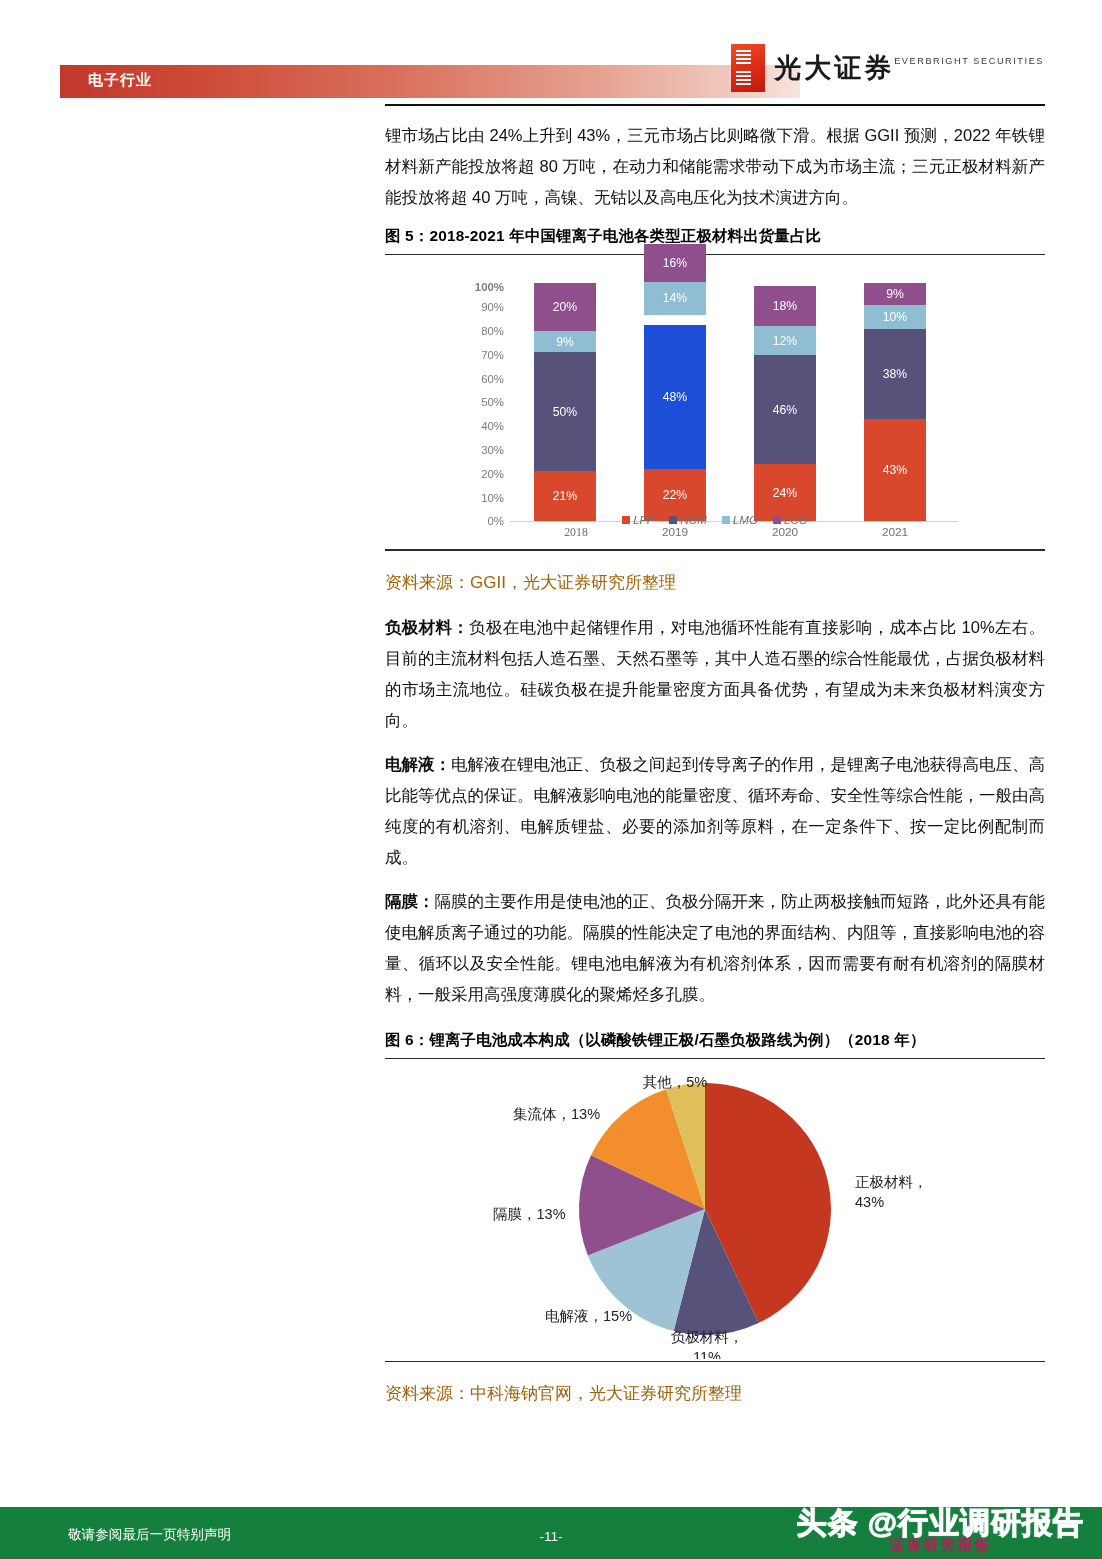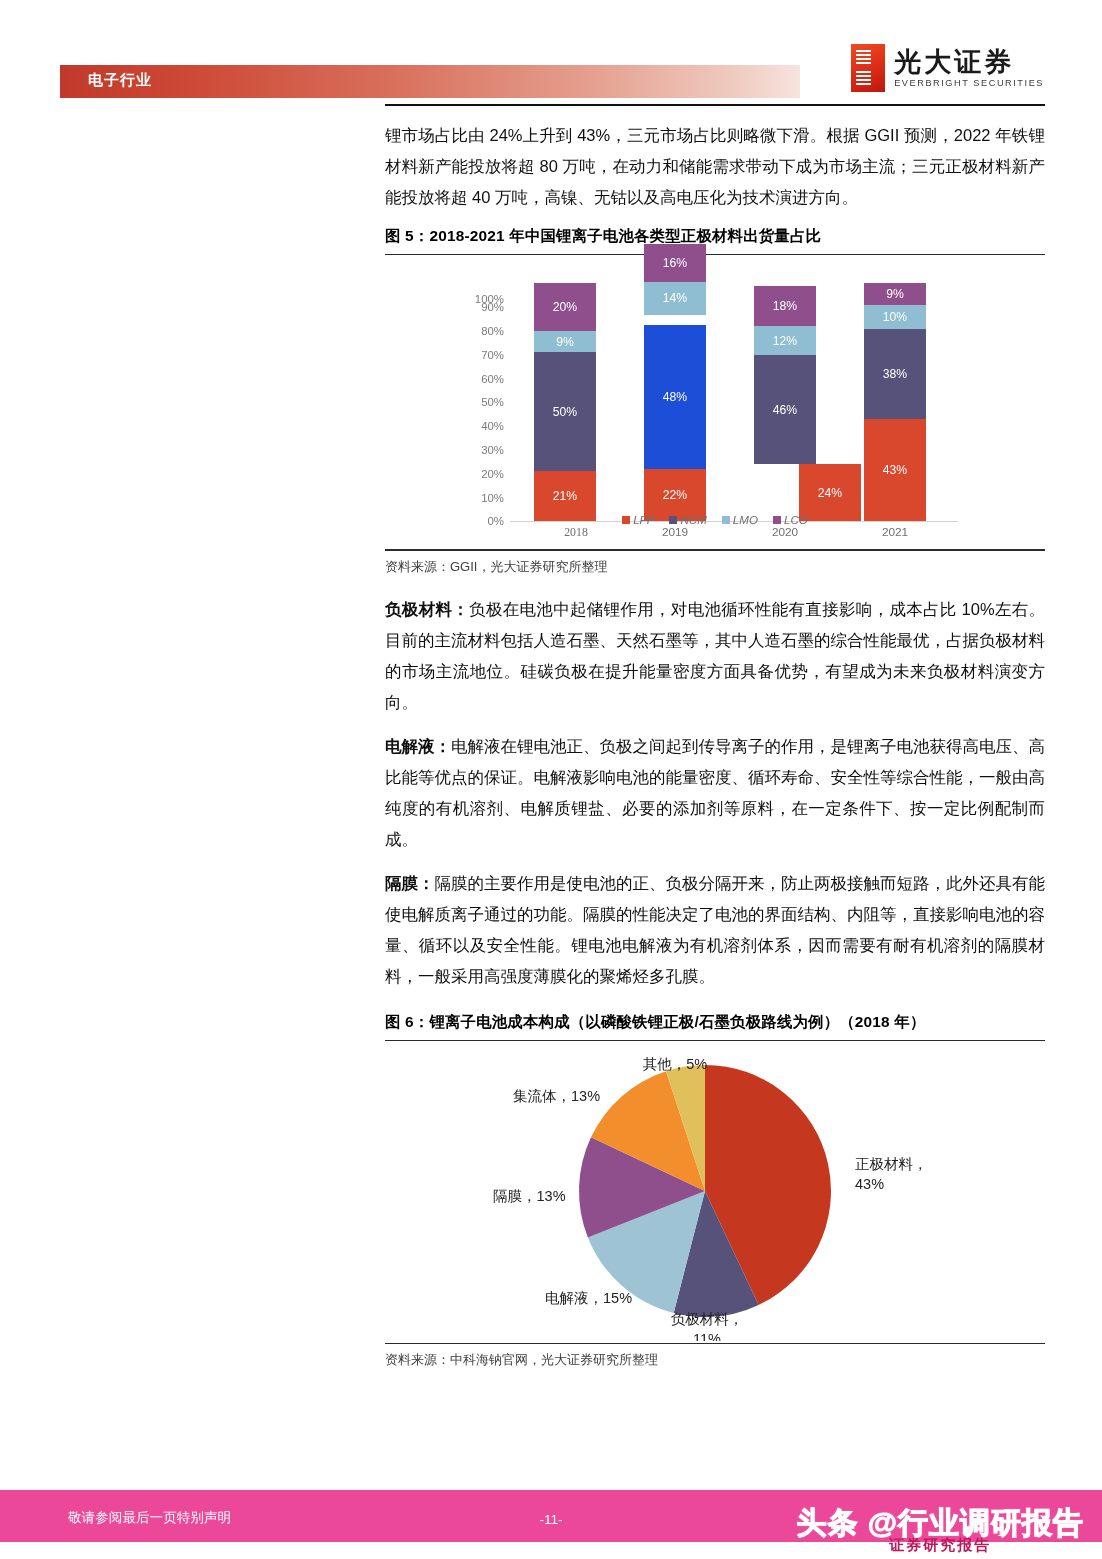--- a/index.html
+++ b/index.html
@@ -56,21 +56,21 @@
     width: 15px; height: 14px;
     background: repeating-linear-gradient(to bottom, #ffffff 0px, #ffffff 2px, transparent 2px, transparent 4px);
   }
   .logo-mark::after {
     content: "";
     position: absolute;
     left: 5px; top: 27px;
     width: 15px; height: 14px;
     background: repeating-linear-gradient(to bottom, #ffffff 0px, #ffffff 2px, transparent 2px, transparent 4px);
   }
-  .logo-text { display: flex; flex-direction: column; }
+  .logo-text { display: flex; flex-direction: row; }
   .logo-cn {
     font-size: 27px;
     font-weight: bold;
     color: #1a1a1a;
     letter-spacing: 3px;
     line-height: 1.05;
   }
   .logo-en {
     font-size: 9.2px;
     color: #3a3a3a;
@@ -112,23 +112,23 @@
     color: #000000;
     padding-bottom: 7px;
     letter-spacing: .2px;
   }
   .exhibit-rule {
     width: 100%;
     height: 1.4px;
     background: #2b2b2b;
   }
   .exhibit-source {
-    font-size: 13px;
-    color: #404040;
-    padding-top: 7px;
+    font-size: 17px;
+    color: #a16207;
+    padding-top: 20px;
   }
   .exhibit-rule-bottom {
     width: 100%;
     height: 1.2px;
     background: #2b2b2b;
     margin-top: 2px;
   }
 
   
   .barchart-area {
@@ -223,24 +223,24 @@
     position: relative;
     height: 300px;
     width: 100%;
   }
   .pie-svg { position: absolute; left: 0; top: 0; }
 
   
   .footer-band {
     position: absolute;
     left: 0;
-    bottom: 17px;
+    bottom: 0;
     width: 1102px;
     height: 52px;
-    background: #ec4899;
+    background: #15803d;
   }
   .footer-left {
     position: absolute;
     left: 68px;
     bottom: 15px;
     color: #ffffff;
     font-size: 13.6px;
   }
   .footer-page {
     position: absolute;
@@ -306,38 +306,38 @@
             <span class="ytick" style="top: 238px;">0%</span>
             <span class="ytick" style="top: 214.2px;">10%</span>
             <span class="ytick" style="top: 190.4px;">20%</span>
             <span class="ytick" style="top: 166.6px;">30%</span>
             <span class="ytick" style="top: 142.8px;">40%</span>
             <span class="ytick" style="top: 119px;">50%</span>
             <span class="ytick" style="top: 95.2px;">60%</span>
             <span class="ytick" style="top: 71.4px;">70%</span>
             <span class="ytick" style="top: 47.6px;">80%</span>
             <span class="ytick" style="top: 23.8px;">90%</span>
-            <span class="ytick" style="top: 16px;">100%</span>
+            <span class="ytick" style="top: 4px; font-weight: bold;">100%</span>
           </div>
         <div class="axis-line"></div>
         <div class="plot" id="bar-plot">
             <div class="bar-col" style="left: 24px;">
               <div class="seg" style="height: 49.98px; background: rgb(217, 72, 44);">21%</div>
               <div class="seg" style="height: 119px; background: rgb(86, 82, 122);">50%</div>
               <div class="seg" style="height: 21.42px; background: rgb(143, 189, 209);">9%</div>
               <div class="seg" style="height: 47.6px; background: rgb(142, 79, 140);">20%</div>
             </div>
             <div class="bar-col" style="left: 134px;">
               <div class="seg" style="height: 52.36px; background: rgb(217, 72, 44);">22%</div>
               <div class="seg" style="height: 144px; background: #1d4ed8; margin-top: 10px;">48%</div>
               <div class="seg" style="height: 33.32px; background: rgb(143, 189, 209);">14%</div>
               <div class="seg" style="height: 38.08px; background: rgb(142, 79, 140);">16%</div>
             </div>
             <div class="bar-col" style="left: 244px;">
-              <div class="seg" style="height: 57.12px; background: rgb(217, 72, 44); margin-left: 45px;">24%</div>
+              <div class="seg" style="height: 57.12px; background: rgb(217, 72, 44);">24%</div>
               <div class="seg" style="height: 109.48px; background: rgb(86, 82, 122);">46%</div>
               <div class="seg" style="height: 28.56px; background: rgb(143, 189, 209);">12%</div>
               <div class="seg" style="height: 40px; background: rgb(142, 79, 140);">18%</div>
             </div>
             <div class="bar-col" style="left: 354px;">
               <div class="seg" style="height: 102.34px; background: rgb(217, 72, 44);">43%</div>
               <div class="seg" style="height: 90.44px; background: rgb(86, 82, 122);">38%</div>
               <div class="seg" style="height: 23.8px; background: rgb(143, 189, 209);">10%</div>
               <div class="seg" style="height: 21.42px; background: rgb(142, 79, 140);">9%</div>
             </div>

